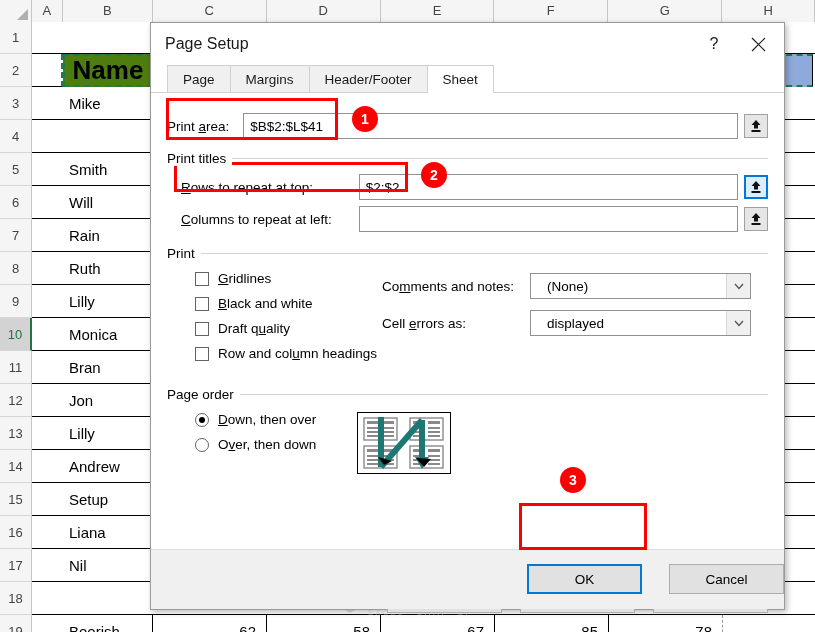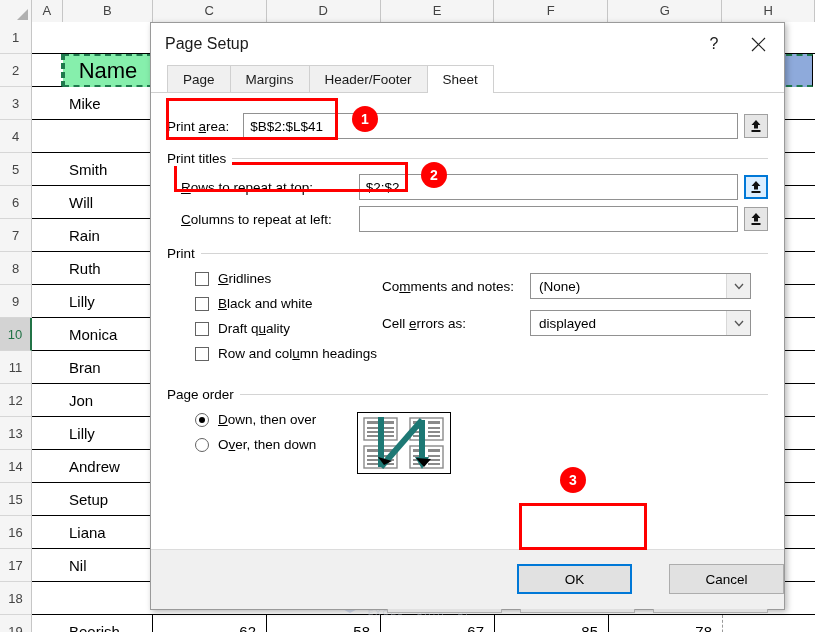--- a/index.html
+++ b/index.html
@@ -44,21 +44,21 @@
   }
   .row-h.sel { background:#d3d3d3; color:#217346; border-right:2px solid #217346; }
 
   .grid { position:absolute; top:22px; left:32px; }
   .cellrow { display:flex; border-bottom:1px solid #000; }
   .cell { font-size:15px; color:#000; display:flex; align-items:center;
           padding-left:6px; border-right:1px solid #000; overflow:hidden; white-space:nowrap;}
   .cell.empty { border-right:none; border-bottom:none; }
 
   .name-header {
-    background:#86efac; font-weight:normal; font-size:22px;
+    background:#4d7c0f; font-weight:bold; font-size:26px;
     justify-content:center; padding-left:0;
     border:2px dashed #1f7a4d;
   }
   .hdr-right {
     background:#8eaadb; font-weight:bold; font-size:19px;
     border-top:2px dashed #1f7a4d; border-bottom:2px dashed #1f7a4d;
     padding-left:3px; color:#000;
   }
   .numcell { justify-content:flex-end; padding-right:10px; padding-left:0; }
 
@@ -138,21 +138,21 @@
   .chk-row { display:flex; align-items:center; gap:9px; margin-bottom:10px; }
   .chk-label { font-size:13.5px; color:#000; }
 
   .rdo { width:14px;height:14px;border:1px solid #636363;border-radius:50%;background:#fff;
          flex-shrink:0; position:relative;}
   .rdo.on:after{content:"";position:absolute;left:3px;top:3px;width:6px;height:6px;
                 border-radius:50%;background:#000;}
 
   .combo {
     height:26px; border:1px solid #919191; background:#fff; display:flex;
-    align-items:center; font-size:13.5px; color:#000; padding-left:8px;
+    align-items:center; font-size:13.5px; color:#000; padding-left:16px;
   }
   .combo-arrow {
     margin-left:auto; width:24px; height:24px; background:#f0f0f0;
     display:flex;align-items:center;justify-content:center; border-left:1px solid #d8d8d8;
   }
 
   .btn {
     height:30px; border:1px solid #adadad; background:#e1e1e1;
     font-size:13.5px; color:#000; display:flex;align-items:center;justify-content:center;
   }
@@ -506,21 +506,21 @@
       <div class="btn" style="width:115px">
         <span>Print Previe<u>w</u></span>
       </div>
       <div class="btn" style="width:115px">
         <span><u>O</u>ptions...</span>
       </div>
     </div>
   </div>
 
   <div style="height:60px;background:#f0f0f0;border-top:1px solid #dcdcdc;position:relative">
-    <div class="btn primary" style="width:115px;position:absolute;left:366px;top:14px">OK</div>
+    <div class="btn primary" style="width:115px;position:absolute;left:376px;top:14px">OK</div>
     <div class="btn" style="width:115px;position:absolute;left:518px;top:14px">Cancel</div>
   </div>
 </div>
 
 <div class="redbox" style="left:166px;top:98px;width:172px;height:42px"></div>
 <div class="badge" style="left:352px;top:106px">1</div>
 
 <div class="redbox" style="left:174px;top:162px;width:234px;height:30px"></div>
 <div class="badge" style="left:421px;top:162px">2</div>
 

